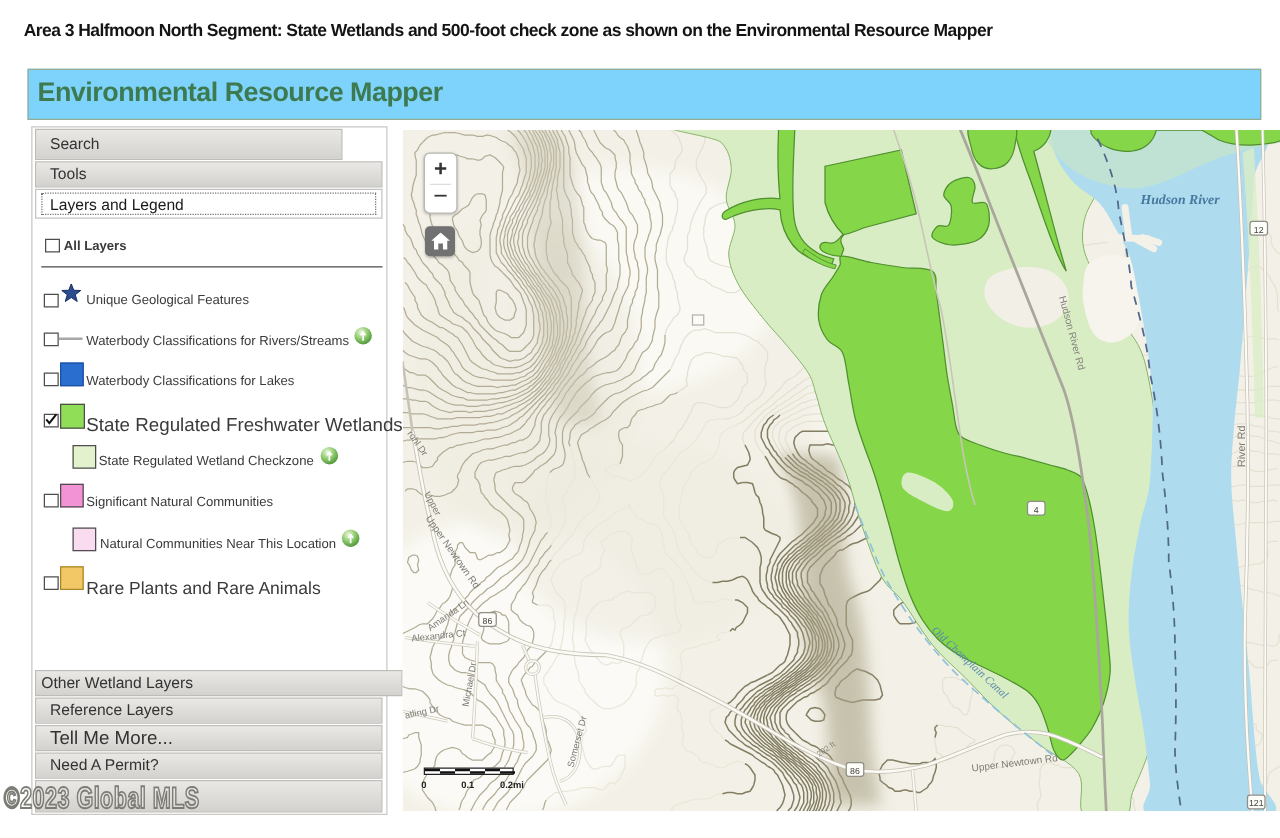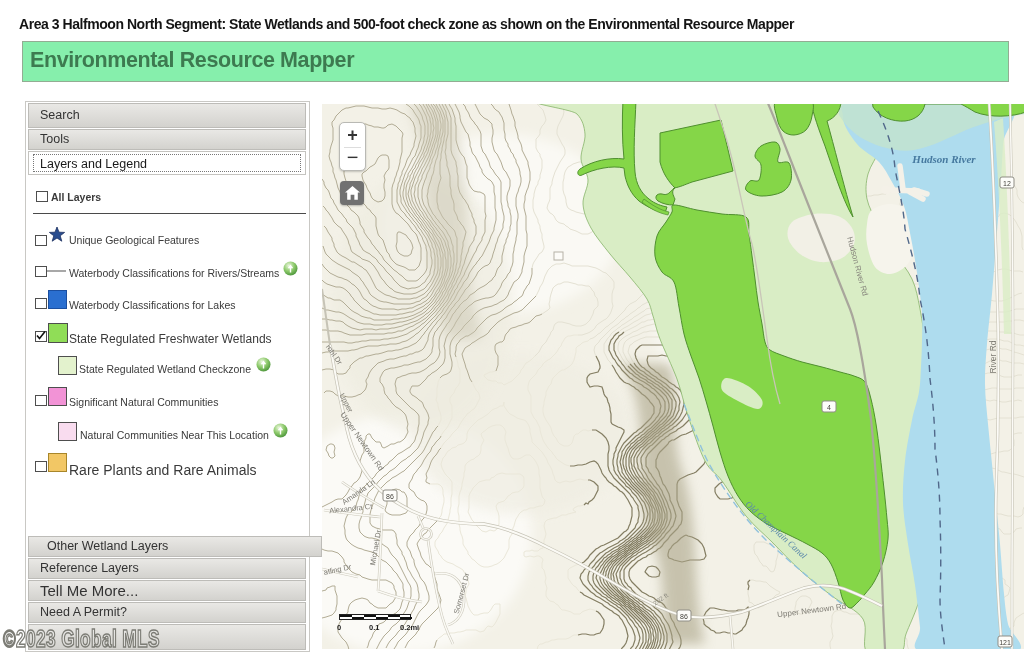--- a/index.html
+++ b/index.html
@@ -1,31 +1,31 @@
 <!DOCTYPE html>
 <html><head><meta charset="utf-8">
 <style>
 html,body{margin:0;padding:0;width:1024px;height:670px;background:#fff;
 font-family:"Liberation Sans",sans-serif;overflow:hidden}
 .abs{position:absolute}
 </style></head>
 <body>
 <div class="abs" style="left:19px;top:16px;font-size:14px;font-weight:bold;color:#141414;letter-spacing:-0.45px">Area 3 Halfmoon North Segment: State Wetlands and 500-foot check zone as shown on the Environmental Resource Mapper</div>
 
-<div class="abs" style="left:22px;top:41px;width:987px;height:41px;background:#86efac;border:1px solid #93ac93;box-sizing:border-box">
+<div class="abs" style="left:22px;top:55px;width:987px;height:41px;background:#7dd3fc;border:1px solid #93ac93;box-sizing:border-box">
 <div class="abs" style="left:7px;top:6px;font-size:21.5px;font-weight:bold;color:#3d7a50;letter-spacing:-0.4px">Environmental Resource Mapper</div>
 </div>
 
 <div class="abs" style="left:25px;top:101px;width:285px;height:551px;border:1px solid #c9c8c4;background:#fff;box-sizing:border-box"></div>
-<div style="position:absolute;left:28px;top:103px;width:278px;height:25px;background:linear-gradient(#e9e8e5,#d3d2ce);border:1px solid #bdbcb8;box-sizing:border-box;font-size:12.5px;color:#333;line-height:23px;padding-left:11px">Search</div>
+<div style="position:absolute;left:28px;top:103px;width:246px;height:25px;background:linear-gradient(#e9e8e5,#d3d2ce);border:1px solid #bdbcb8;box-sizing:border-box;font-size:12.5px;color:#333;line-height:23px;padding-left:11px">Search</div>
 <div style="position:absolute;left:28px;top:129px;width:278px;height:21px;background:linear-gradient(#e9e8e5,#d3d2ce);border:1px solid #bdbcb8;box-sizing:border-box;font-size:12.5px;color:#333;line-height:19px;padding-left:11px">Tools</div>
 <div style="position:absolute;left:28px;top:151px;width:278px;height:24px;background:#fff;border:1px solid #c4c3bf;box-sizing:border-box">
     <div style="position:absolute;left:4px;top:2px;right:4px;bottom:2px;border:1px dotted #777;font-size:12.5px;font-weight:normal;color:#1a1a1a;line-height:18px;padding-left:6px">Layers and Legend</div>
   </div>
-<div style="position:absolute;left:28px;top:536px;width:294px;height:21px;background:linear-gradient(#e9e8e5,#d3d2ce);border:1px solid #bdbcb8;box-sizing:border-box;font-size:12.5px;color:#333;line-height:19px;padding-left:18px">Other Wetland Layers</div>
+<div style="position:absolute;left:28px;top:536px;width:294px;height:21px;background:linear-gradient(#e9e8e5,#d3d2ce);border:1px solid #bdbcb8;box-sizing:border-box;font-size:12.5px;color:#333;line-height:19px;padding-left:4px">Other Wetland Layers</div>
 <div style="position:absolute;left:28px;top:558px;width:278px;height:21px;background:linear-gradient(#e9e8e5,#d3d2ce);border:1px solid #bdbcb8;box-sizing:border-box;font-size:12.5px;color:#333;line-height:19px;padding-left:11px">Reference Layers</div>
 <div style="position:absolute;left:28px;top:580px;width:278px;height:21px;background:linear-gradient(#e9e8e5,#d3d2ce);border:1px solid #bdbcb8;box-sizing:border-box;font-size:15px;color:#333;line-height:19px;padding-left:11px">Tell Me More...</div>
 <div style="position:absolute;left:28px;top:602px;width:278px;height:21px;background:linear-gradient(#e9e8e5,#d3d2ce);border:1px solid #bdbcb8;box-sizing:border-box;font-size:12.5px;color:#333;line-height:19px;padding-left:11px">Need A Permit?</div>
 <div style="position:absolute;left:28px;top:624px;width:278px;height:26px;background:linear-gradient(#e9e8e5,#d3d2ce);border:1px solid #bdbcb8;box-sizing:border-box;font-size:12.5px;color:#333;line-height:24px;padding-left:11px"></div>
 <svg width="0" height="0" style="position:absolute">
     <defs>
       <radialGradient id="infog" cx="38%" cy="30%" r="80%">
         <stop offset="0%" stop-color="#eaf6dc"></stop>
         <stop offset="50%" stop-color="#8cc96a"></stop>
         <stop offset="100%" stop-color="#3f8a31"></stop>
@@ -49,21 +49,21 @@
   </svg>
 <div style="position:absolute;left:35px;top:298px;width:10px;height:9px;border:1.5px solid #4e4e4e;background:#fff"></div>
 <div style="position:absolute;left:48px;top:290px;width:17px;height:17px;background:#2a6fd0;border:1.5px solid #1b4fa0"></div>
 <div style="position:absolute;left:69px;top:299px;font-size:10.5px;color:#3a3a3a;white-space:nowrap">Waterbody Classifications for Lakes</div>
 <div style="position:absolute;left:35px;top:331px;width:10px;height:9px;border:1.5px solid #4e4e4e;background:#fff">
     <svg width="12" height="12" viewBox="0 0 12 12" style="position:absolute;left:-1px;top:-2px">
       <path d="M2 5.5 L4.5 8.5 L10 1.5" stroke="#111" stroke-width="1.6" fill="none"></path>
     </svg>
   </div>
 <div style="position:absolute;left:48px;top:323px;width:18px;height:18px;background:#90dd57;border:1.5px solid #4e4e4e"></div>
-<div style="position:absolute;left:69px;top:332px;font-size:12px;color:#3a3a3a;white-space:nowrap">State Regulated Freshwater Wetlands</div>
+<div style="position:absolute;left:69px;top:332px;font-size:15px;color:#3a3a3a;white-space:nowrap">State Regulated Freshwater Wetlands</div>
 <div style="position:absolute;left:58px;top:356px;width:17px;height:17px;background:#e3f2cd;border:1.5px solid #4e4e4e"></div>
 <div style="position:absolute;left:79px;top:363px;font-size:10.5px;color:#3a3a3a;white-space:nowrap">State Regulated Wetland Checkzone</div>
 <svg width="15" height="15" viewBox="0 0 15 15" style="position:absolute;left:256px;top:357px">
     <circle cx="7.5" cy="7.5" r="7" fill="url(#infog)"></circle>
     <path d="M7.5 11.5 L7.5 5.5 M5.5 7.2 L7.5 4.7 L9.5 7.2" stroke="#ffffff" stroke-width="1.4" fill="none"></path>
   </svg>
 <div style="position:absolute;left:35px;top:395px;width:10px;height:9px;border:1.5px solid #4e4e4e;background:#fff"></div>
 <div style="position:absolute;left:48px;top:387px;width:17px;height:17px;background:#f293d6;border:1.5px solid #4e4e4e"></div>
 <div style="position:absolute;left:69px;top:396px;font-size:10.5px;color:#3a3a3a;white-space:nowrap">Significant Natural Communities</div>
 <div style="position:absolute;left:58px;top:422px;width:17px;height:17px;background:#f9dcef;border:1.5px solid #4e4e4e"></div>

